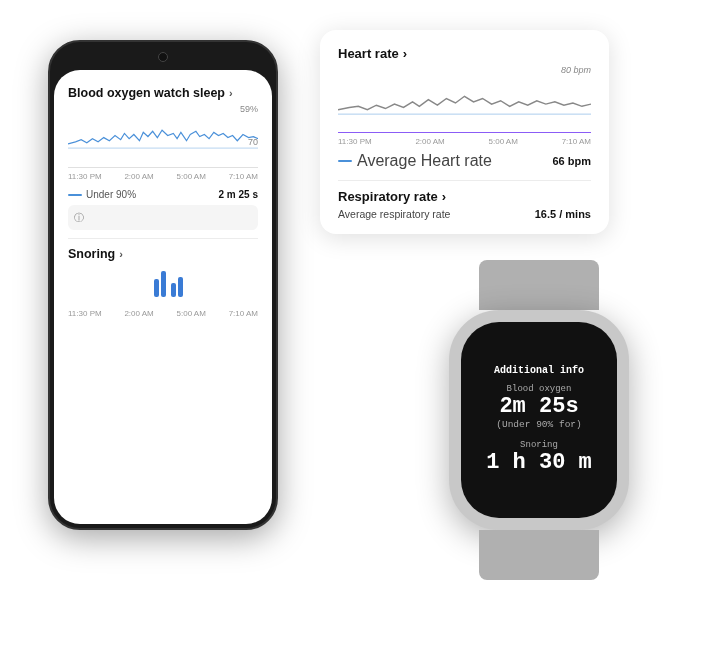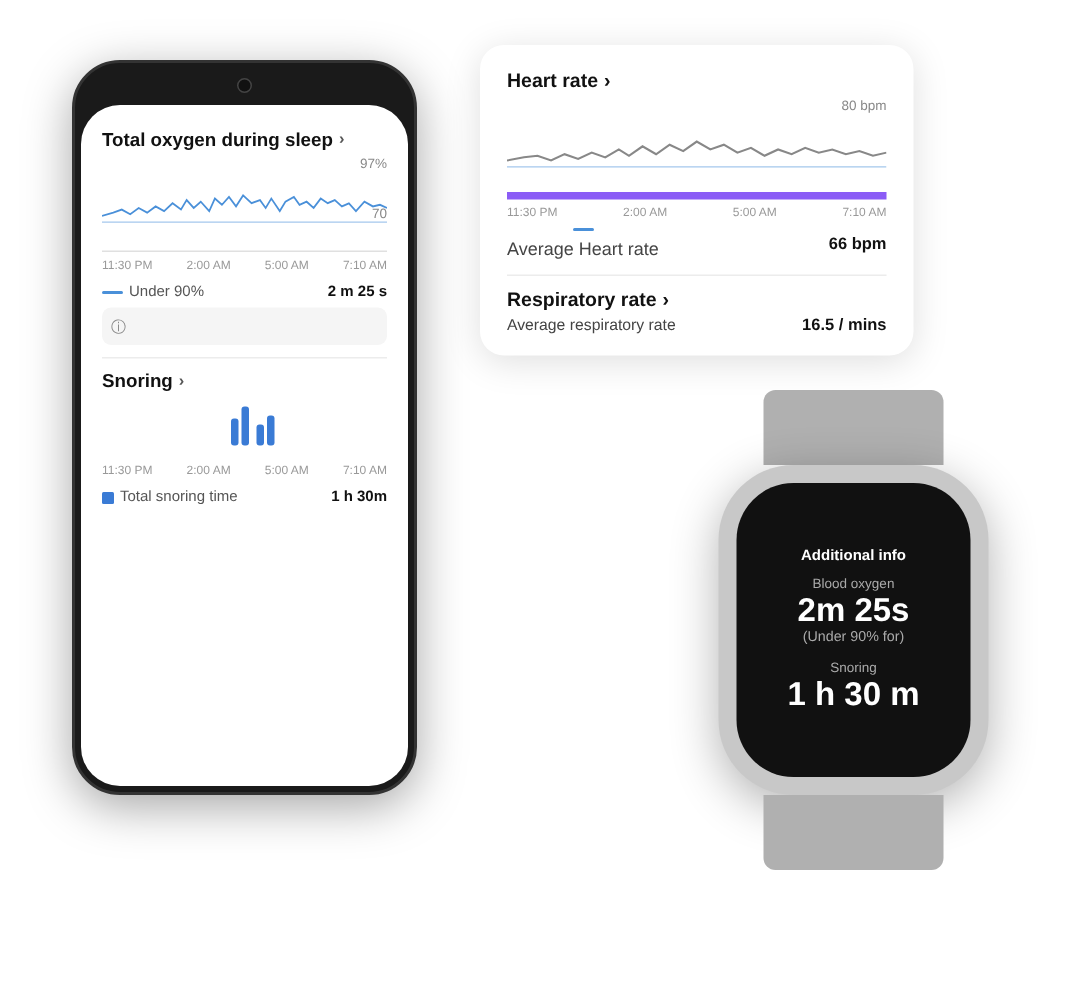--- a/index.html
+++ b/index.html
@@ -194,22 +194,23 @@
       font-weight: 700;
       color: #111;
       display: flex;
       align-items: center;
       gap: 4px;
       margin-bottom: 4px;
     }
     .card-chart-area {
       position: relative;
       height: 68px;
-      border-bottom: 5px solid #8b5cf6;
+      border-bottom: 1px solid #8b5cf6;
       margin-bottom: 4px;
+      font-style: italic;
     }
     .card-chart-label-right {
       position: absolute;
       right: 0;
       top: 0;
       font-size: 9px;
       color: #888;
     }
     .card-time-labels {
       display: flex;
@@ -218,26 +219,25 @@
       color: #999;
       margin-bottom: 6px;
     }
     .card-stat-row {
       display: flex;
       align-items: center;
       justify-content: space-between;
       margin: 4px 0 10px;
     }
     .card-stat-label {
-      font-size: 12px;
+      font-size: 16px;
       color: #444;
       display: flex;
       align-items: center;
       gap: 5px;
-      flex-direction: column;
     }
     .card-dash {
       width: 14px;
       height: 2px;
       background: #4a90d9;
       display: inline-block;
       border-radius: 1px;
     }
     .card-stat-value {
       font-size: 11px;
@@ -260,24 +260,25 @@
     }
     .card-resp-value {
       font-size: 11px;
       font-weight: 700;
       color: #111;
     }
 
     
     .watch {
       position: absolute;
-      left: 459px;
+      left: 429px;
       top: 290px;
       width: 220px;
       height: 260px;
+      font-family: Liberation Mono, monospace;
     }
     .watch-body {
       position: absolute;
       left: 20px;
       top: 20px;
       width: 180px;
       height: 220px;
       background: #c8c8c8;
       border-radius: 50px;
       box-shadow: 0 8px 32px rgba(0,0,0,0.3);
@@ -377,26 +378,26 @@
     }
   </style>
 </head>
 <body>
 
 <div class="phone">
   <div class="phone-camera"></div>
   <div class="phone-screen">
 
     <div class="phone-section-title">
-      <span>Total oxygen during sleep</span>
+      <span>Blood oxygen watch sleep</span>
       <span class="chevron">›</span>
     </div>
 
     <div class="chart-area">
-      <span class="chart-label-right">97%</span>
+      <span class="chart-label-right">59%</span>
       <span class="chart-label-right2">70</span>
       <svg class="chart-svg" viewBox="0 0 202 60" preserveAspectRatio="none">
 
         <line x1="0" y1="42" x2="202" y2="42" stroke="#4a90d9" stroke-width="0.8" opacity="0.5"></line>
 
         <polyline fill="none" stroke="#4a90d9" stroke-width="1.2" points="0,38 8,36 14,34 20,37 26,33 32,36 38,32 44,35 50,30 56,34 60,28 65,33 70,29 76,35 80,27 85,31 90,26 95,32 100,25 106,30 112,28 116,33 120,27 126,35 130,29 136,26 140,31 145,29 150,33 155,27 160,30 165,28 170,32 175,30 180,35 186,29 192,32 197,31 202,33"></polyline>
       </svg>
     </div>
 
     <div class="time-labels">
@@ -432,27 +433,20 @@
       <div class="snoring-bar" style="left:110px; height:20px;"></div>
     </div>
 
     <div class="time-labels">
       <span>11:30 PM</span>
       <span>2:00 AM</span>
       <span>5:00 AM</span>
       <span>7:10 AM</span>
     </div>
 
-    <div class="snore-stat-row">
-      <span class="snore-stat-label">
-        <span class="snore-square"></span>
-        <span>Total snoring time</span>
-      </span>
-      <span class="stat-value">1 h 30m</span>
-    </div>
 
   </div>
 </div>
 
 <div class="card">
 
   <div class="card-section-title">
     <span>Heart rate</span>
     <span>›</span>
   </div>

